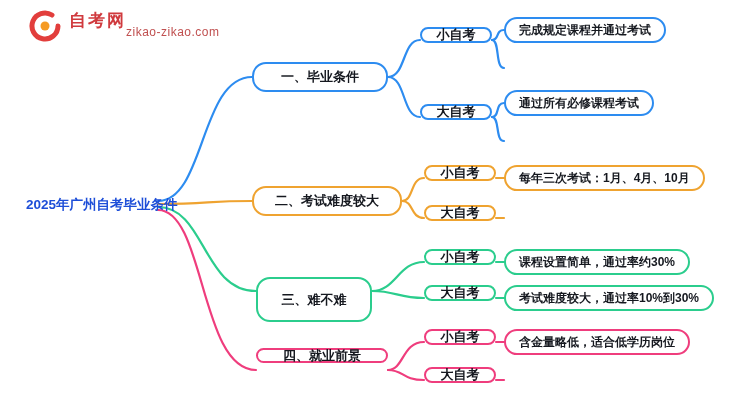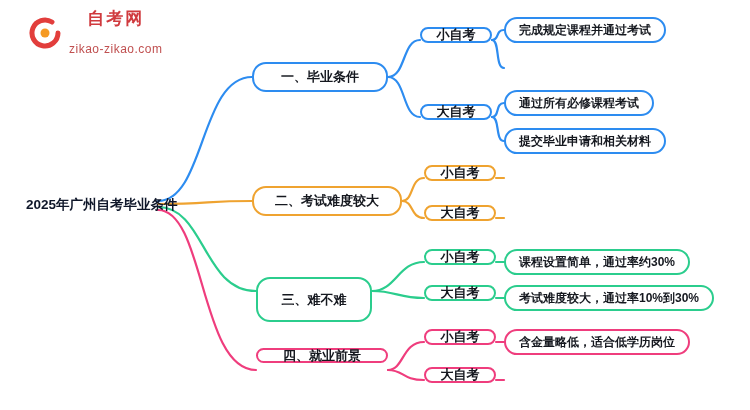--- a/index.html
+++ b/index.html
@@ -6,25 +6,25 @@
   body{font-family:"Liberation Sans","DejaVu Sans",sans-serif;}
   .canvas{position:relative;width:750px;height:410px;background:#ffffff;overflow:hidden;}
   .links{position:absolute;left:0;top:0;width:750px;height:410px;pointer-events:none;}
   .links path{fill:none;stroke-width:2.2;stroke-linecap:round;}
   .p-blue{stroke:#2d8cf0;}
   .p-orange{stroke:#efa330;}
   .p-green{stroke:#2bcd8d;}
   .p-pink{stroke:#ef3d7d;}
 
   .logo{position:absolute;left:28px;top:10px;display:flex;align-items:center;gap:7px;}
-  .logo-txt{display:flex;flex-direction:column;line-height:1.1;text-align:center;}
+  .logo-txt{display:flex;flex-direction:row;line-height:1.1;text-align:center;}
   .logo-brand{color:#d03a3e;font-size:17px;font-weight:bold;letter-spacing:2px;}
   .logo-domain{color:#c05050;font-size:12px;margin-top:14px;letter-spacing:.5px;}
 
-  .root{position:absolute;left:26px;top:196px;font-size:13.5px;font-weight:bold;color:#0f172a;white-space:nowrap;}
+  .root{position:absolute;left:26px;top:196px;font-size:13.5px;font-weight:bold;color:#1d4ed8;white-space:nowrap;}
 
   .node{position:absolute;box-sizing:border-box;background:#fff;border:2px solid #999;
         border-radius:14px;display:flex;align-items:center;justify-content:center;
         font-size:13px;font-weight:bold;color:#15181f;white-space:nowrap;padding:0 10px;}
   .leaf{font-weight:600;font-size:12px;padding:0 13px;height:26px;border-radius:13px;}
   .sub{height:16px;border-radius:13px;}
   .c1{border-color:#2d8cf0;}
   .c2{border-color:#efa330;}
   .c3{border-color:#2bcd8d;}
   .c4{border-color:#ef3d7d;}
@@ -76,24 +76,24 @@
     </span>
   </div>
 
   <div class="root">2025年广州自考毕业条件</div>
 
   <div class="node c1" style="left:252px;top:62px;width:136px;height:30px;">一、毕业条件</div>
   <div class="node sub c1" style="left:420px;top:27px;width:72px;">小自考</div>
   <div class="node leaf c1" style="left:504px;top:17px;">完成规定课程并通过考试</div>
   <div class="node sub c1" style="left:420px;top:104px;width:72px;">大自考</div>
   <div class="node leaf c1" style="left:504px;top:90px;">通过所有必修课程考试</div>
-  <div class="node leaf c1" style="left:504px;top:128px;">提交毕业申请和相关材料</div>
 
   <div class="node c2" style="left:252px;top:186px;width:150px;height:30px;">二、考试难度较大</div>
   <div class="node sub c2" style="left:424px;top:165px;width:72px;">小自考</div>
+  <div class="node leaf c2" style="left:504px;top:165px;">每年三次考试：1月、4月、10月</div>
   <div class="node sub c2" style="left:424px;top:205px;width:72px;">大自考</div>
 
   <div class="node c3" style="left:256px;top:277px;width:116px;height:45px;">三、难不难</div>
   <div class="node sub c3" style="left:424px;top:249px;width:72px;">小自考</div>
   <div class="node leaf c3" style="left:504px;top:249px;">课程设置简单，通过率约30%</div>
   <div class="node sub c3" style="left:424px;top:285px;width:72px;">大自考</div>
   <div class="node leaf c3" style="left:504px;top:285px;">考试难度较大，通过率10%到30%</div>
 
   <div class="node c4" style="left:256px;top:348px;width:132px;height:15px;">四、就业前景</div>
   <div class="node sub c4" style="left:424px;top:329px;width:72px;">小自考</div>

